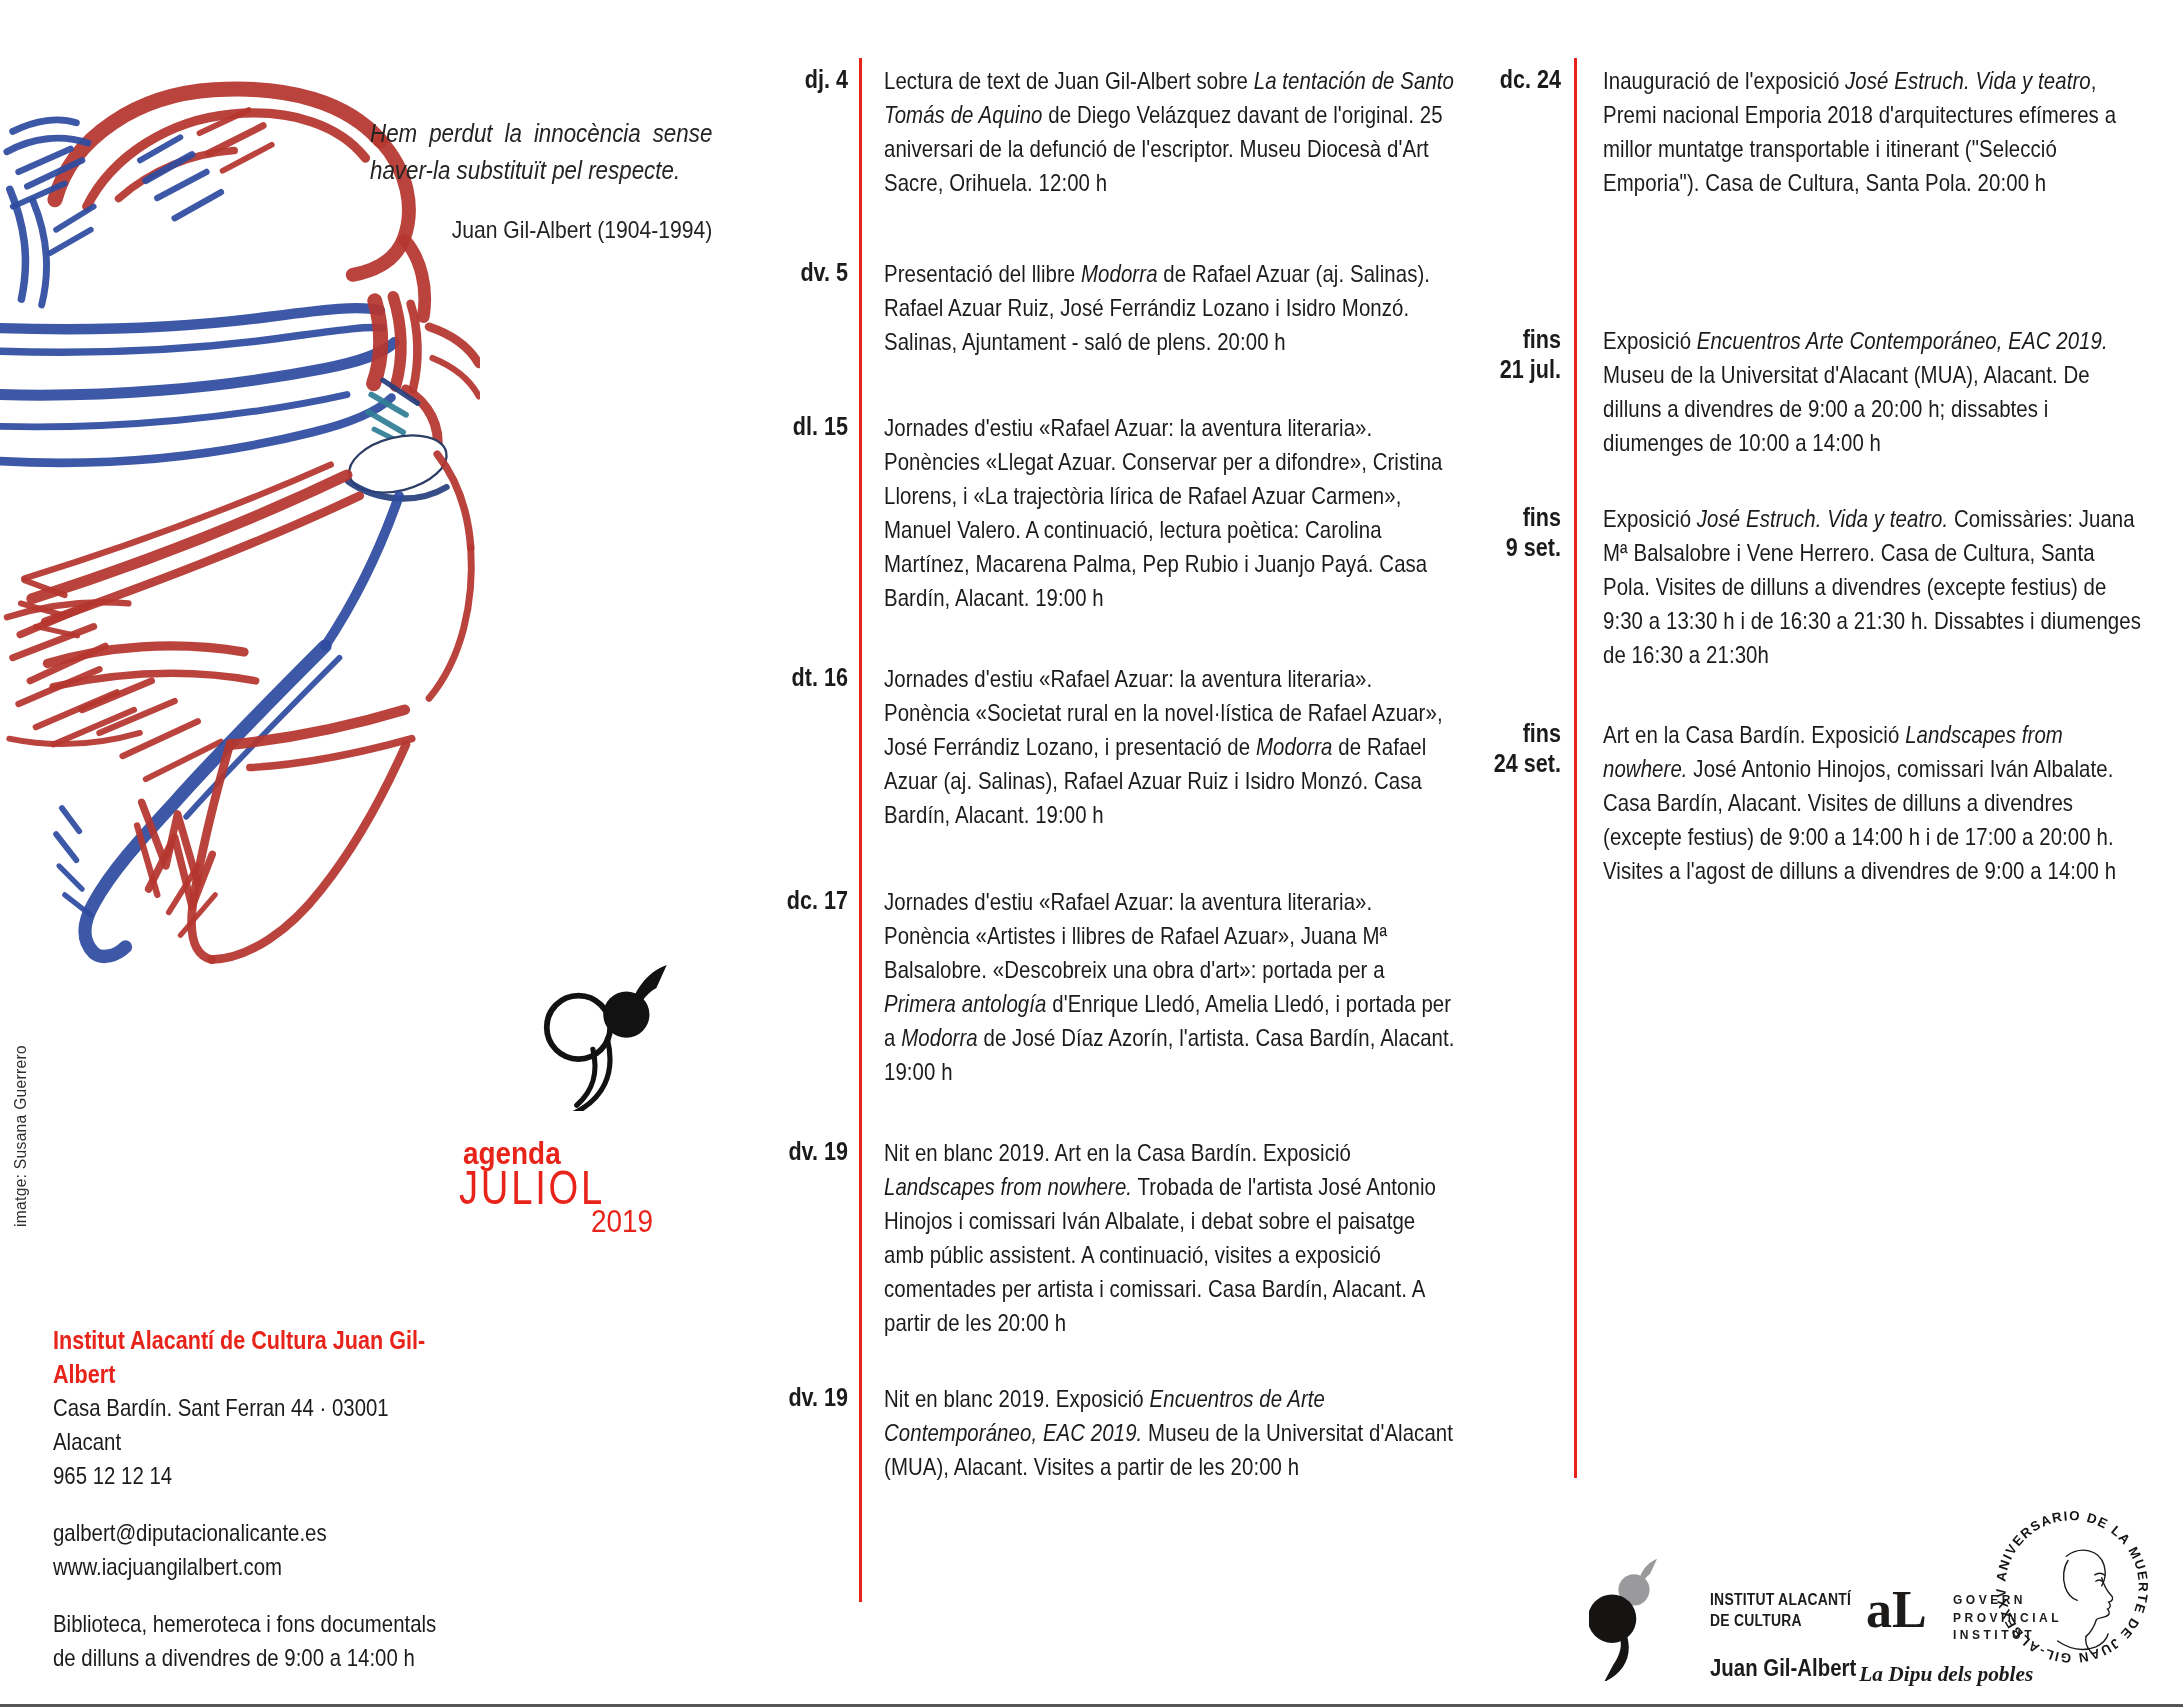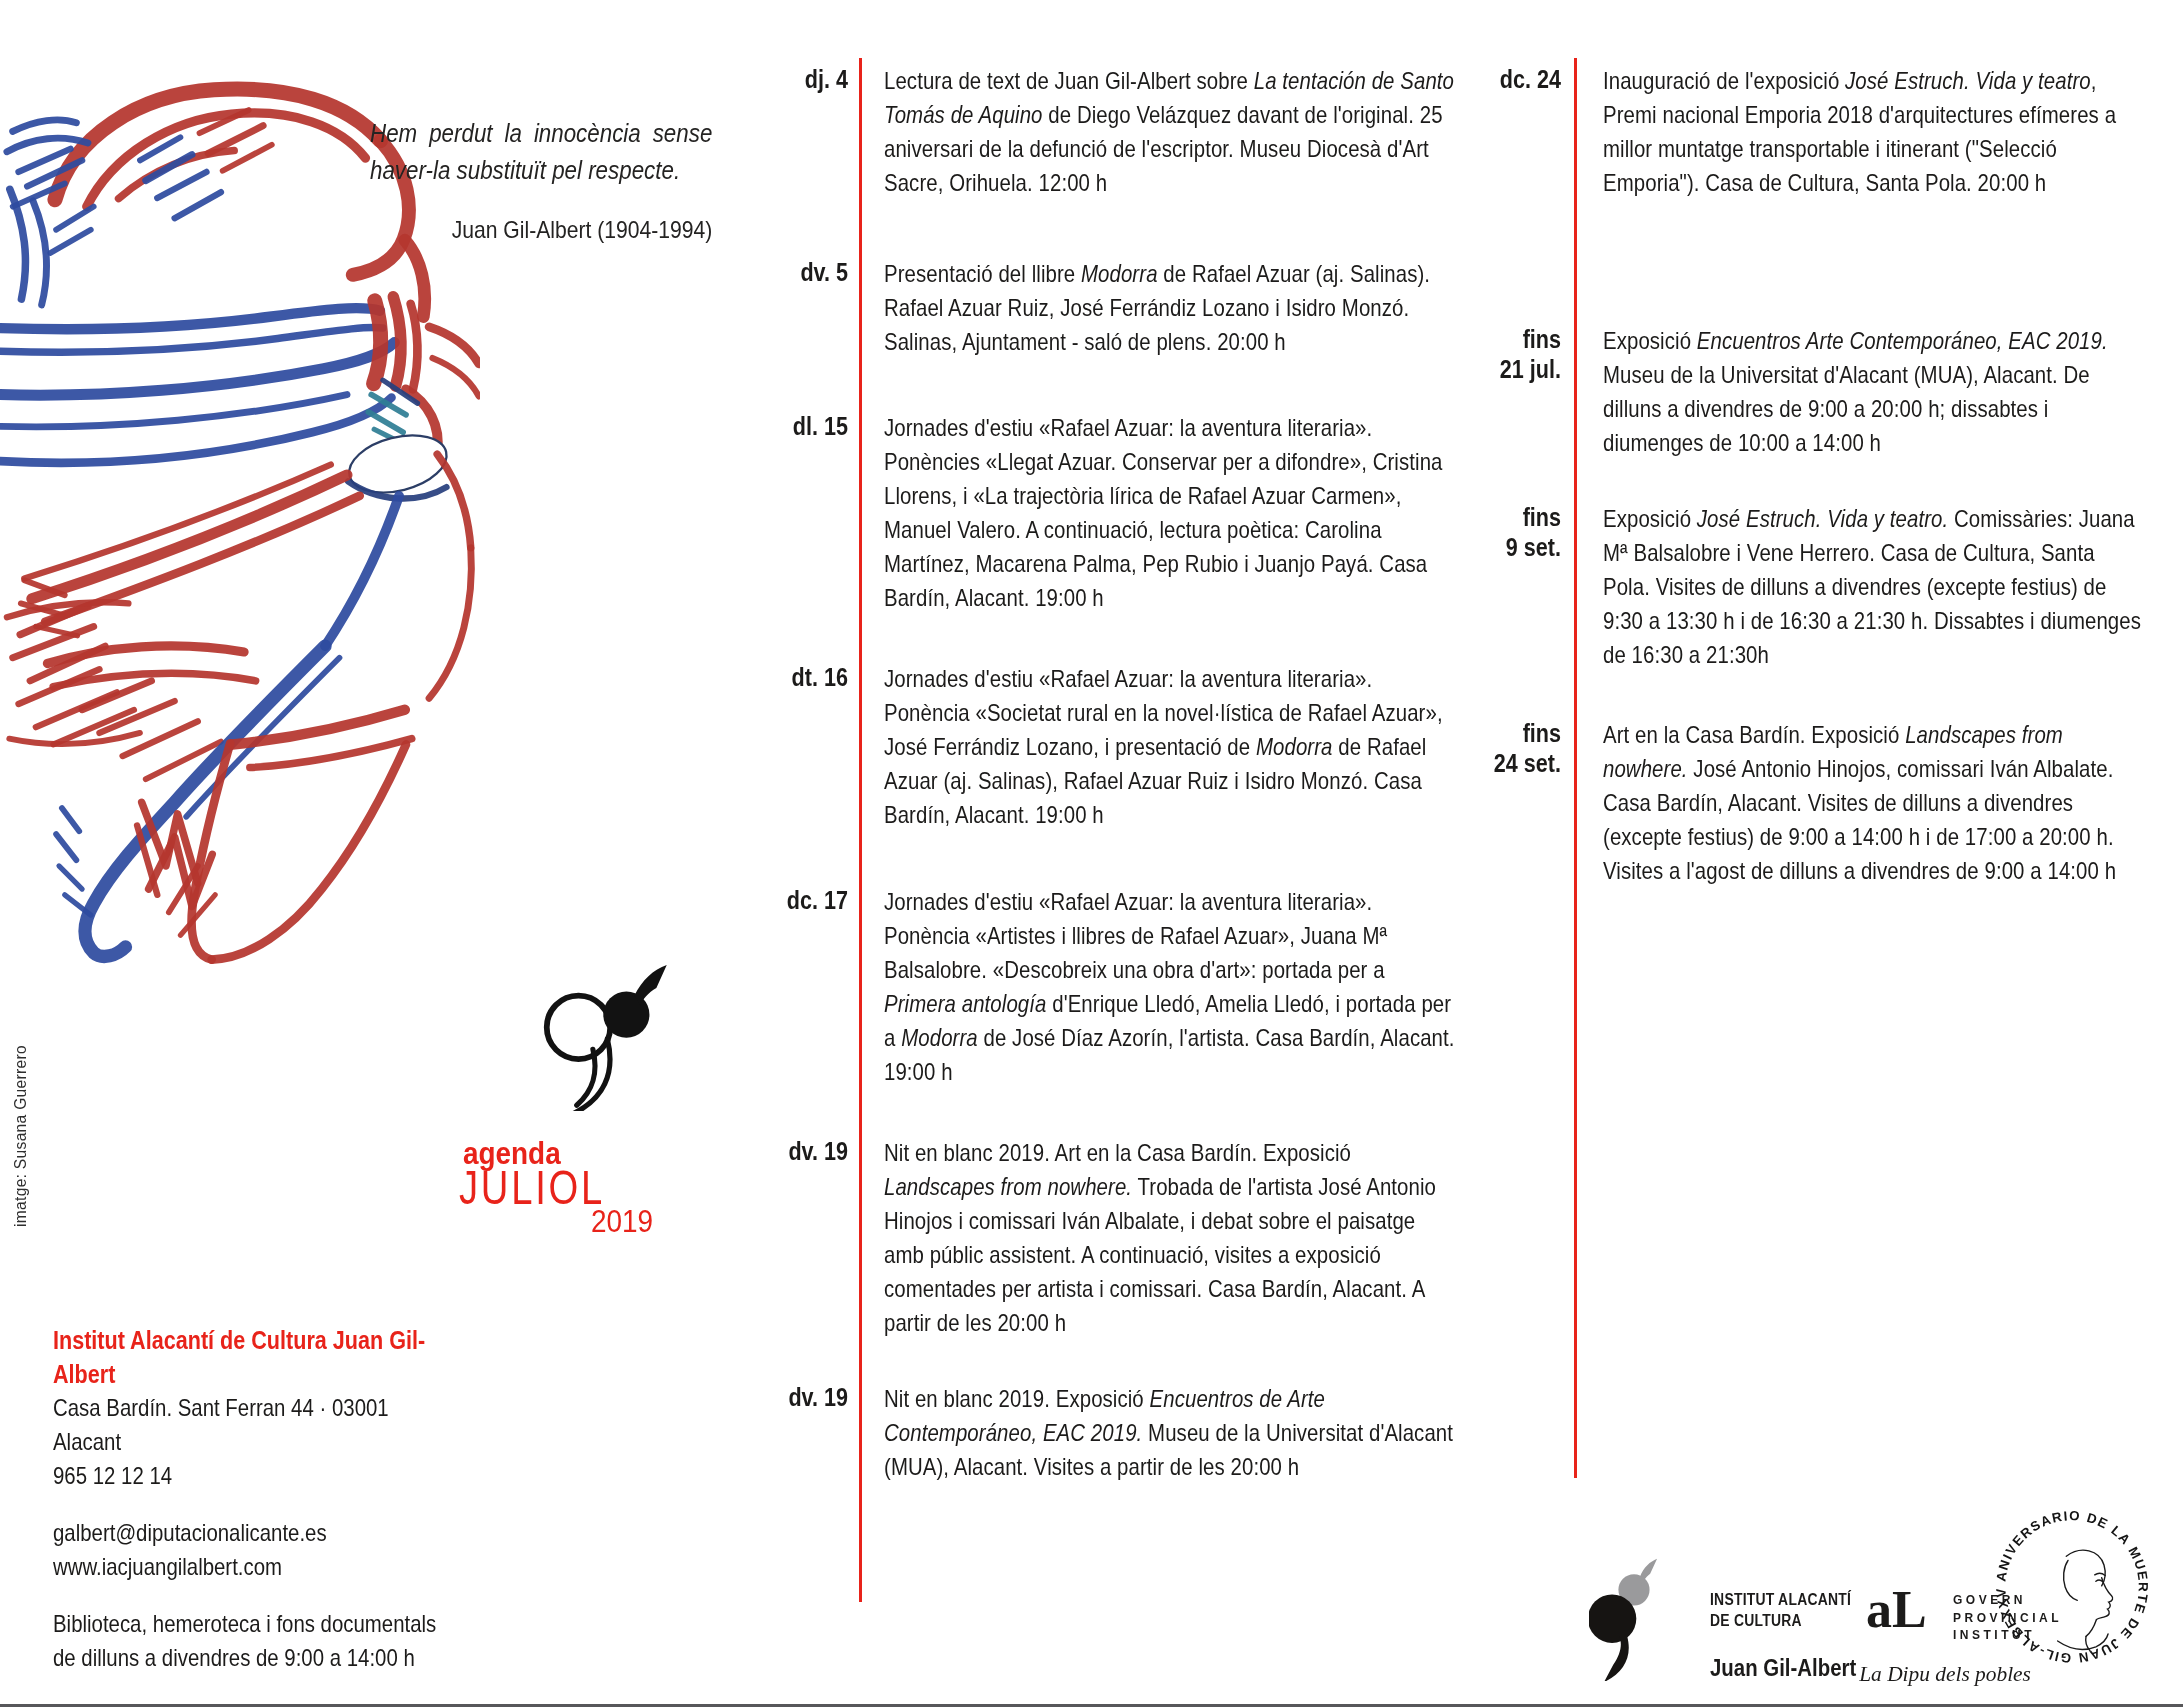--- a/index.html
+++ b/index.html
@@ -60,21 +60,21 @@
   .iac-text .l{font-size:17.4px;font-weight:bold;line-height:21.4px;letter-spacing:0.3px;
                transform:scaleX(.8);transform-origin:top left;white-space:nowrap;}
   .iac-text .n{font-size:24px;font-weight:bold;margin-top:22px;transform:scaleX(.85);
                transform-origin:top left;white-space:nowrap;}
   .govern{position:absolute;left:1858px;top:1582px;}
   .gov-mono{position:absolute;left:8px;top:0;font-family:"Liberation Serif",serif;font-weight:bold;
             font-size:52px;line-height:56px;}
   .gov-lines{position:absolute;left:68px;top:10.4px;font-size:12px;font-weight:bold;
              letter-spacing:3.5px;line-height:17.4px;white-space:nowrap;margin-left:27px;}
   .gov-script{position:absolute;left:1.2px;top:80px;font-family:"Liberation Serif",serif;
-              font-style:italic;font-weight:normal;font-size:21.4px;white-space:nowrap;}
+              font-style:italic;font-weight:bold;font-size:21.4px;white-space:nowrap;}
   .seal{position:absolute;left:1988px;top:1507px;}
   .bottom-edge{position:absolute;left:0;top:1704px;width:2183px;height:3.5px;background:#57575a;}
 </style>
 </head>
 <body>
 
 <div class="page">
 
   <svg class="drawing" width="480" height="940" viewBox="0 0 830 1625">
 

